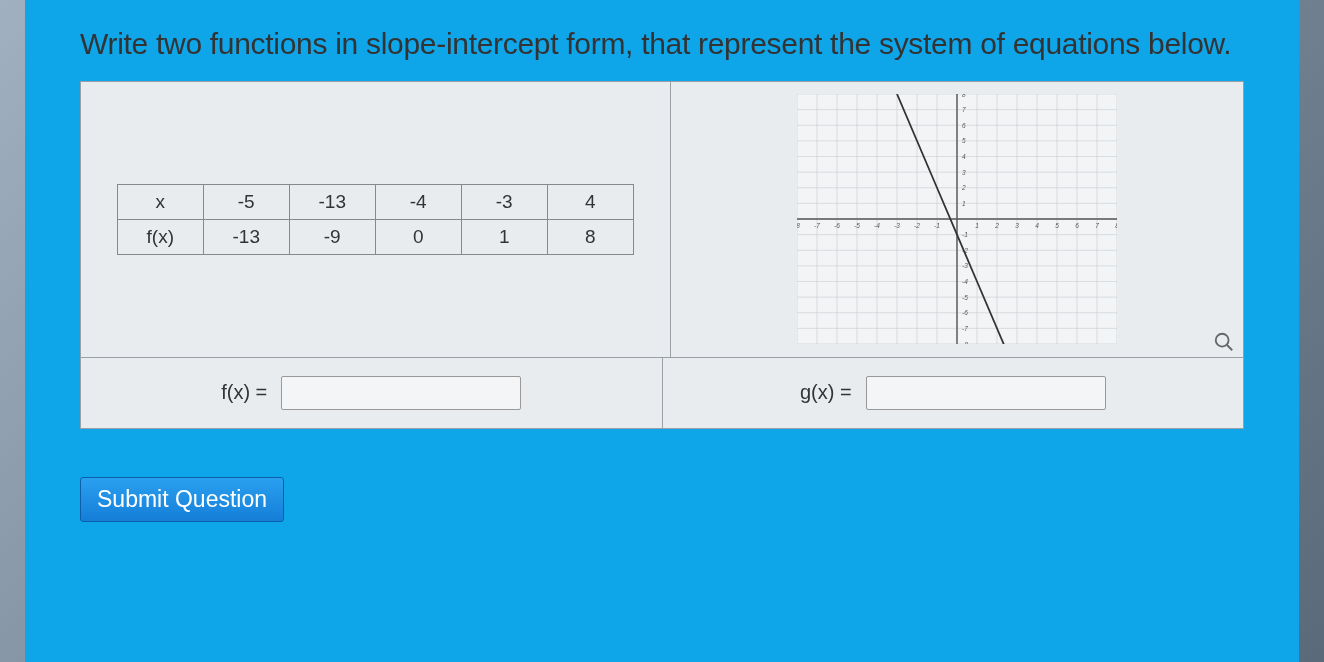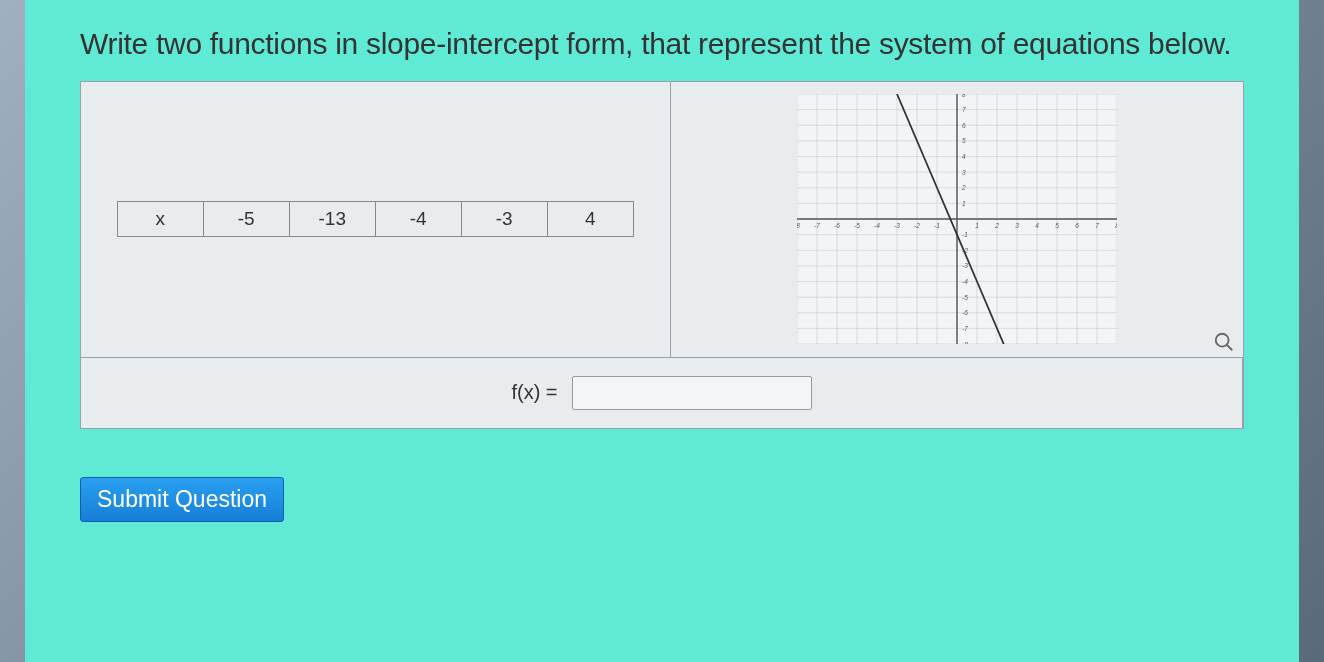--- a/index.html
+++ b/index.html
@@ -5,21 +5,21 @@
   * { box-sizing: border-box; margin: 0; padding: 0; }
   body {
     width: 1324px;
     height: 662px;
     background: linear-gradient(135deg, #a0b0c0 0%, #7a8a9a 50%, #5a6a7a 100%);
     font-family: "Segoe UI", Arial, sans-serif;
     overflow: hidden;
     position: relative;
   }
   .page {
-    background: #5eead4;
+    background: #0ea5e9;
     margin: 0 25px;
     padding: 25px 55px 30px 55px;
     height: 100%;
     position: relative;
   }
   .prompt {
     font-size: 30px;
     color: #333;
     line-height: 1.25;
     margin-bottom: 18px;
@@ -139,20 +139,28 @@
         <div class="left-pane">
           <table class="data">
             <tbody>
                 <tr>
               <td>x</td>
               <td>-5</td>
               <td>-13</td>
               <td>-4</td>
               <td>-3</td>
               <td>4</td>
+            </tr>
+            <tr>
+              <td>f(x)</td>
+              <td>-13</td>
+              <td>-9</td>
+              <td>0</td>
+              <td>1</td>
+              <td>8</td>
             </tr>
           </tbody>
             </table>
         </div>
         <div class="right-pane">
           <div class="graph">
             <svg id="graph-svg" width="320" height="250" viewBox="0 0 320 250">
                 <line x1="0" y1="0" x2="0" y2="250" stroke="#c8ccd0" stroke-width="0.6"></line>
                 <line x1="20" y1="0" x2="20" y2="250" stroke="#c8ccd0" stroke-width="0.6"></line>
                 <line x1="40" y1="0" x2="40" y2="250" stroke="#c8ccd0" stroke-width="0.6"></line>
@@ -232,18 +240,24 @@
           </div>
         </div>
       </div>
       <div class="bottom-row">
         <div class="left-pane">
           <div class="answer-group">
             <span class="answer-label">f(x) =</span>
             <input class="answer-input" type="text" value="" style="">
           </div>
         </div>
+        <div class="right-pane">
+          <div class="answer-group">
+            <span class="answer-label">g(x) =</span>
+            <input class="answer-input" type="text" value="" style="">
+          </div>
+        </div>
       </div>
     </div>
   </div>
 
   <button class="submit">Submit Question</button>
 </div>
 
 </body></html>

